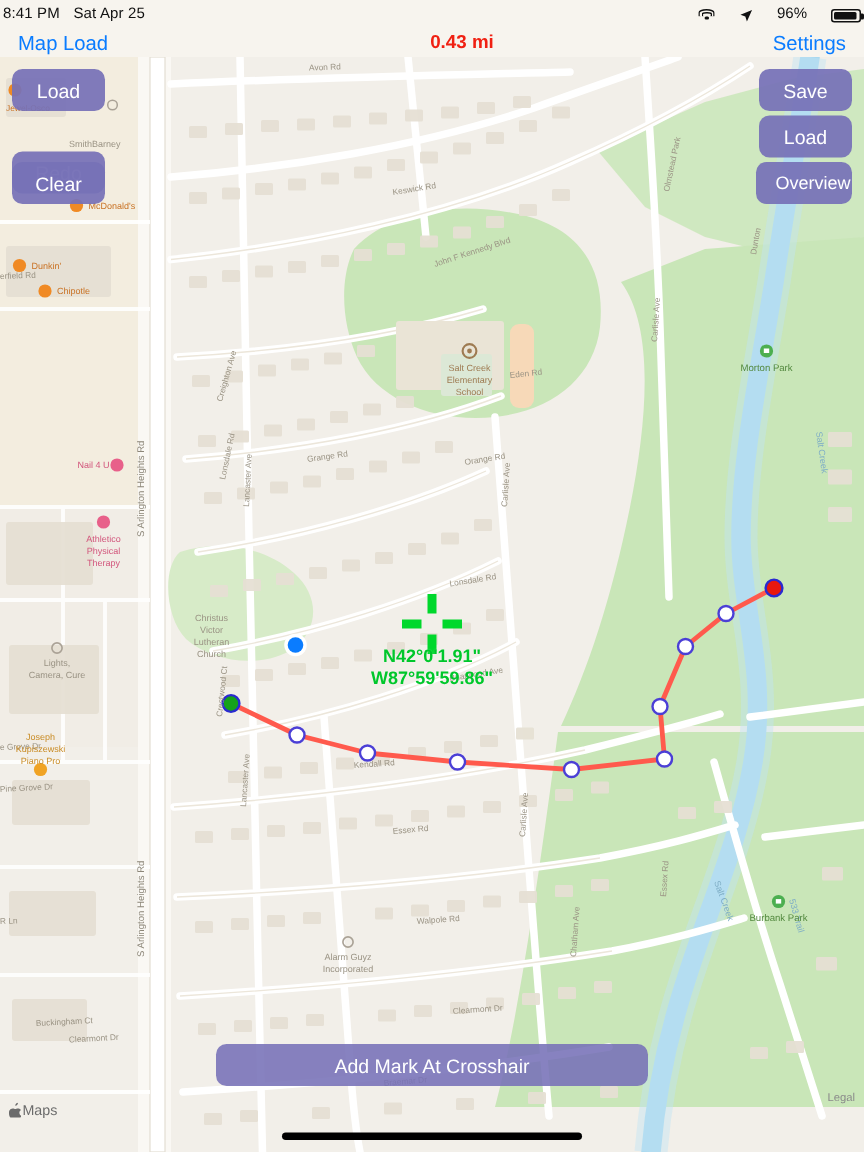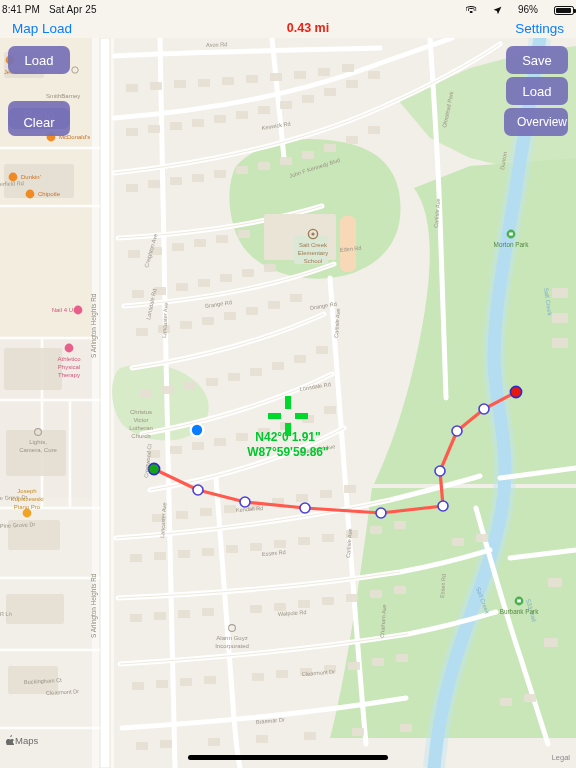--- a/index.html
+++ b/index.html
@@ -82,21 +82,21 @@
     z-index:35; pointer-events:none;
     text-shadow:0 0 1px rgba(255,255,255,.35);
   }
 
   
   .appleMaps{
     position:absolute; left:6px; bottom:22px; z-index:38;
     font-size:9.5px; color:#6b6b6b; display:flex; align-items:flex-start; gap:1px;
   }
   .legal{
-    position:absolute; right:6px; bottom:6px; z-index:38;
+    position:absolute; right:6px; bottom:32px; z-index:38;
     font-size:7.5px; color:#8a8a8a; 
     cursor:pointer;
   }
   .home-ind{
     position:absolute; left:50%; transform:translateX(-50%); bottom:8px;
     width:200px; height:5px; border-radius:3px; background:#000; z-index:70;
   }
 
   .lbl{ font-family:"Liberation Sans", sans-serif; }
 </style>
@@ -552,16 +552,17 @@
   </div>
 
   <div class="ctl ctl-left" style="top:46px">Load</div>
   <div class="ctl ctl-left disabled" style="top:77px">Redo</div>
   <div class="ctl ctl-left" style="top:108px">Clear</div>
 
   <div class="ctl ctl-right" style="top:46px">Save</div>
   <div class="ctl ctl-right" style="top:77px">Load</div>
   <div class="ctl ctl-right wide" style="top:108px">Overview</div>
 
+  <div class="addmark">Add Mark At Crosshair</div>
 
   <div class="home-ind"></div>
 
 </div>
 
 </body></html>

